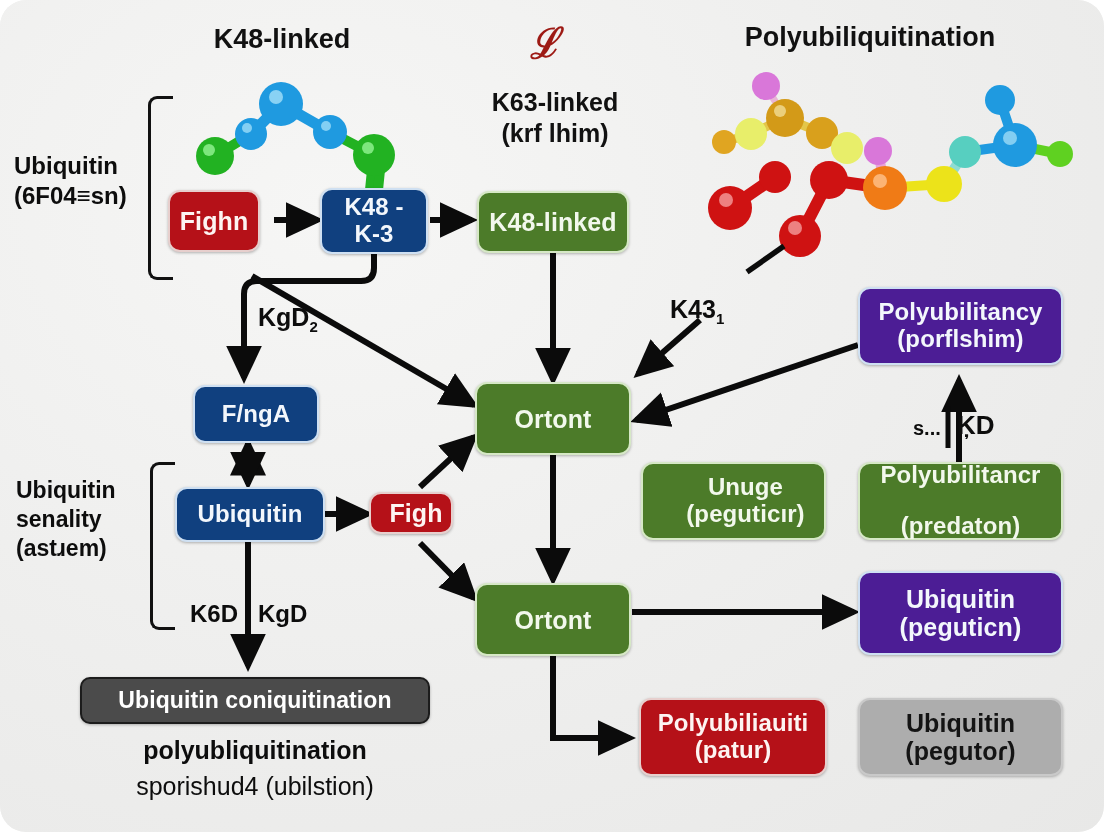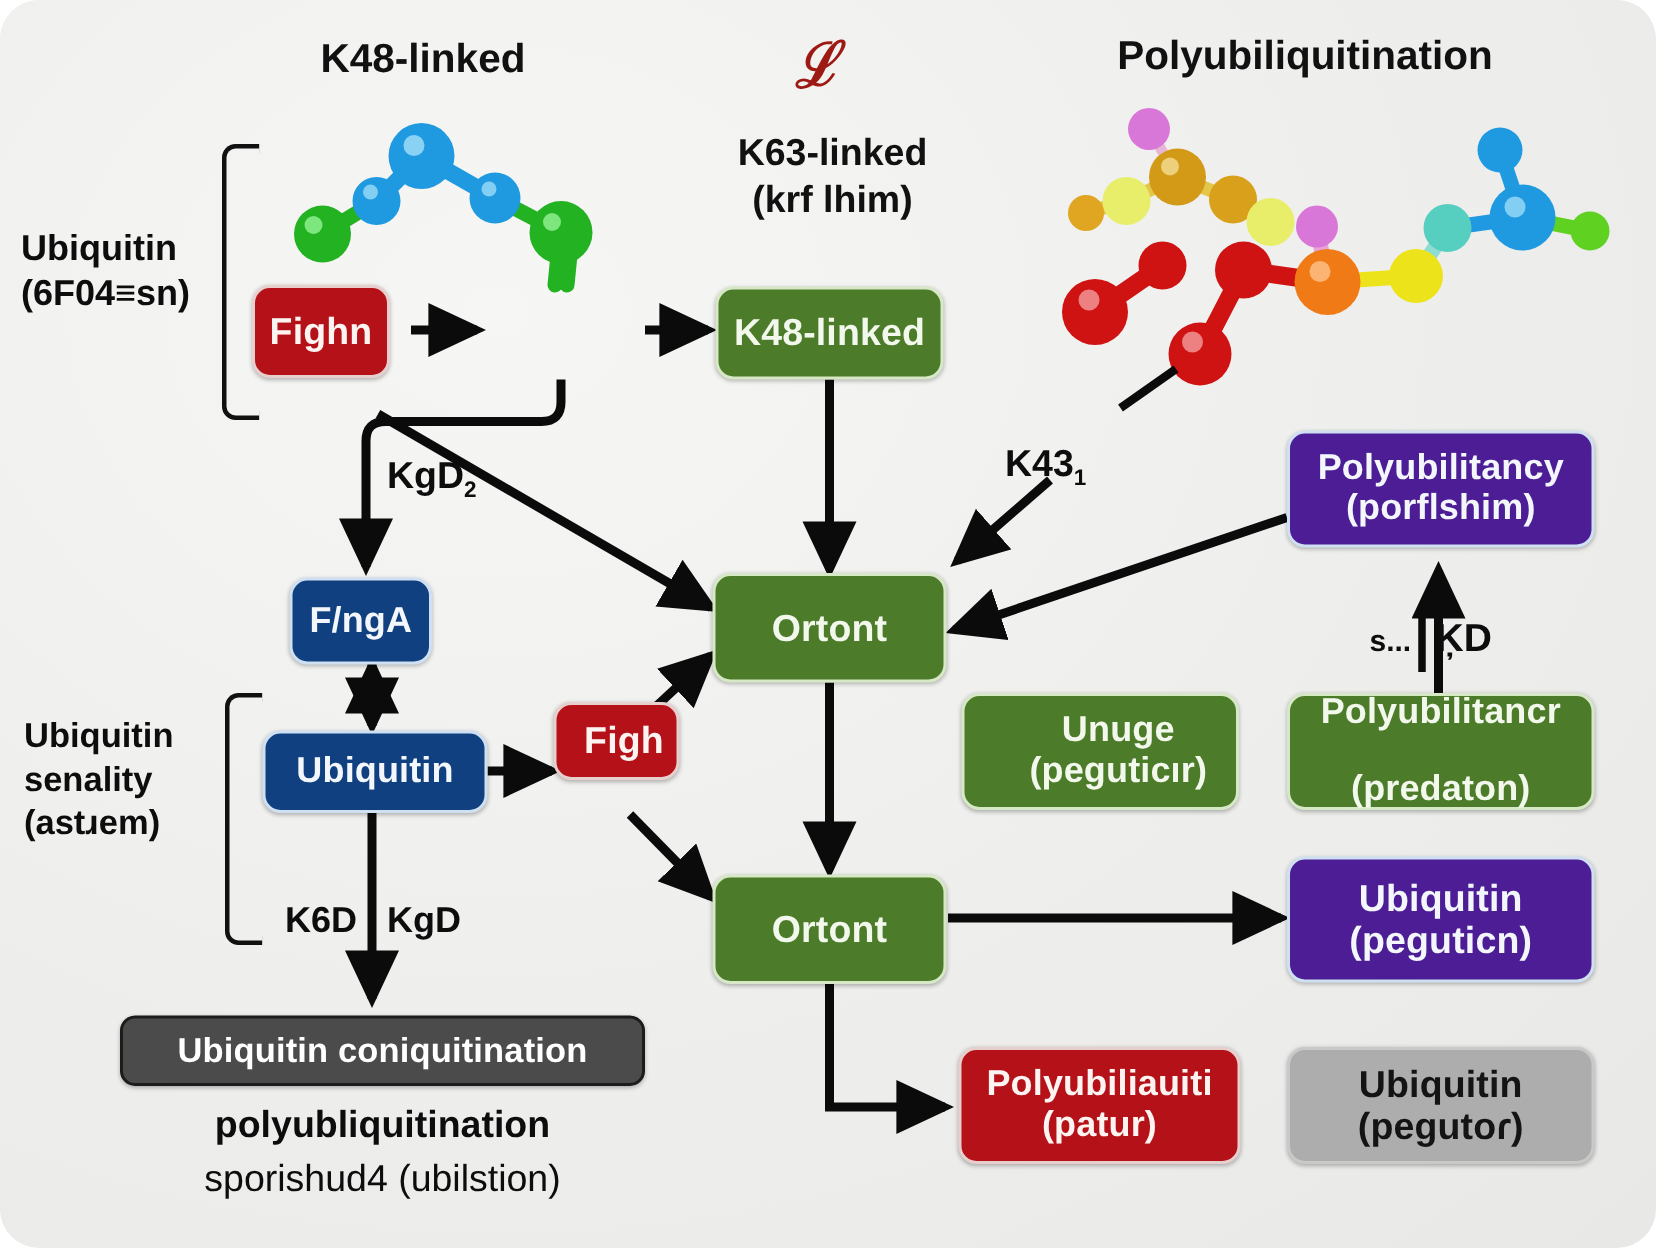--- a/index.html
+++ b/index.html
@@ -183,42 +183,46 @@
     <div class="lbl" style="left:14px;top:182px;font-size:24px;">(6F04≡sn)</div>
 
     <div class="lbl" style="left:16px;top:477px;font-size:23px;">Ubiquitin</div>
     <div class="lbl" style="left:16px;top:506px;font-size:23px;">senality</div>
     <div class="lbl" style="left:16px;top:535px;font-size:23px;">(astɹem)</div>
 
     <div class="node n-red" style="left:168px;top:190px;width:92px;height:62px;font-size:25px;">
       <span>Fighn</span>
     </div>
 
+    <div class="node n-blue" style="left:320px;top:188px;width:108px;height:66px;font-size:24px;flex-direction:column;">
+      <span>K48 -</span>
+      <span>K-3</span>
+    </div>
 
     <div class="node n-green" style="left:477px;top:191px;width:152px;height:62px;font-size:25px;">
       <span>K48-linked</span>
     </div>
 
     <div class="node n-green" style="left:475px;top:382px;width:156px;height:73px;font-size:25px;">
       <span>Ortont</span>
     </div>
 
     <div class="node n-green" style="left:475px;top:583px;width:156px;height:73px;font-size:25px;">
       <span>Ortont</span>
     </div>
 
-    <div class="node n-blue" style="left:193px;top:385px;width:95px;height:58px;font-size:24px;">
+    <div class="node n-blue" style="left:193px;top:385px;width:126px;height:58px;font-size:24px;">
       <span>F/ngA</span>
     </div>
 
     <div class="node n-blue" style="left:175px;top:487px;width:150px;height:55px;font-size:24px;">
       <span>Ubiquitin</span>
     </div>
 
-    <div class="node n-red" style="left:369px;top:468px;width:84px;height:52px;font-size:25px;padding-left:10px;">
+    <div class="node n-red" style="left:369px;top:492px;width:84px;height:42px;font-size:25px;padding-left:10px;">
       <span>Figh</span>
     </div>
 
     <div class="node n-blue2" style="left:858px;top:287px;width:205px;height:78px;font-size:24px;flex-direction:column;">
       <span>Polyubilitancy</span>
       <span>(porflshim)</span>
     </div>
 
     <div class="node n-green" style="left:641px;top:462px;width:185px;height:78px;font-size:24px;flex-direction:column;padding-left:24px;">
       <span>Unuge</span>

